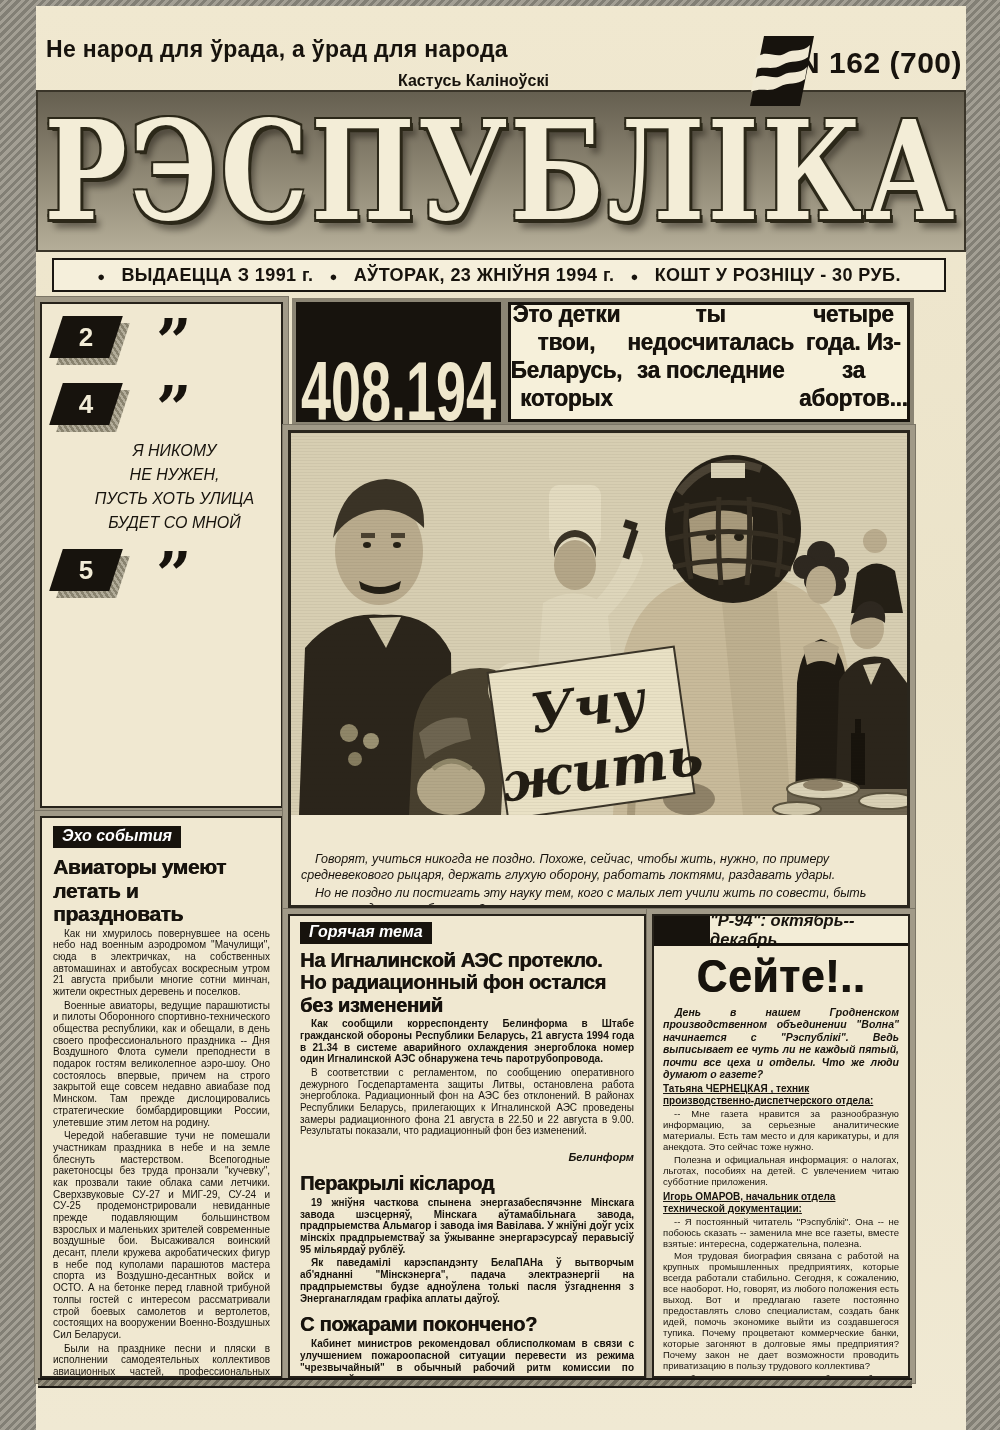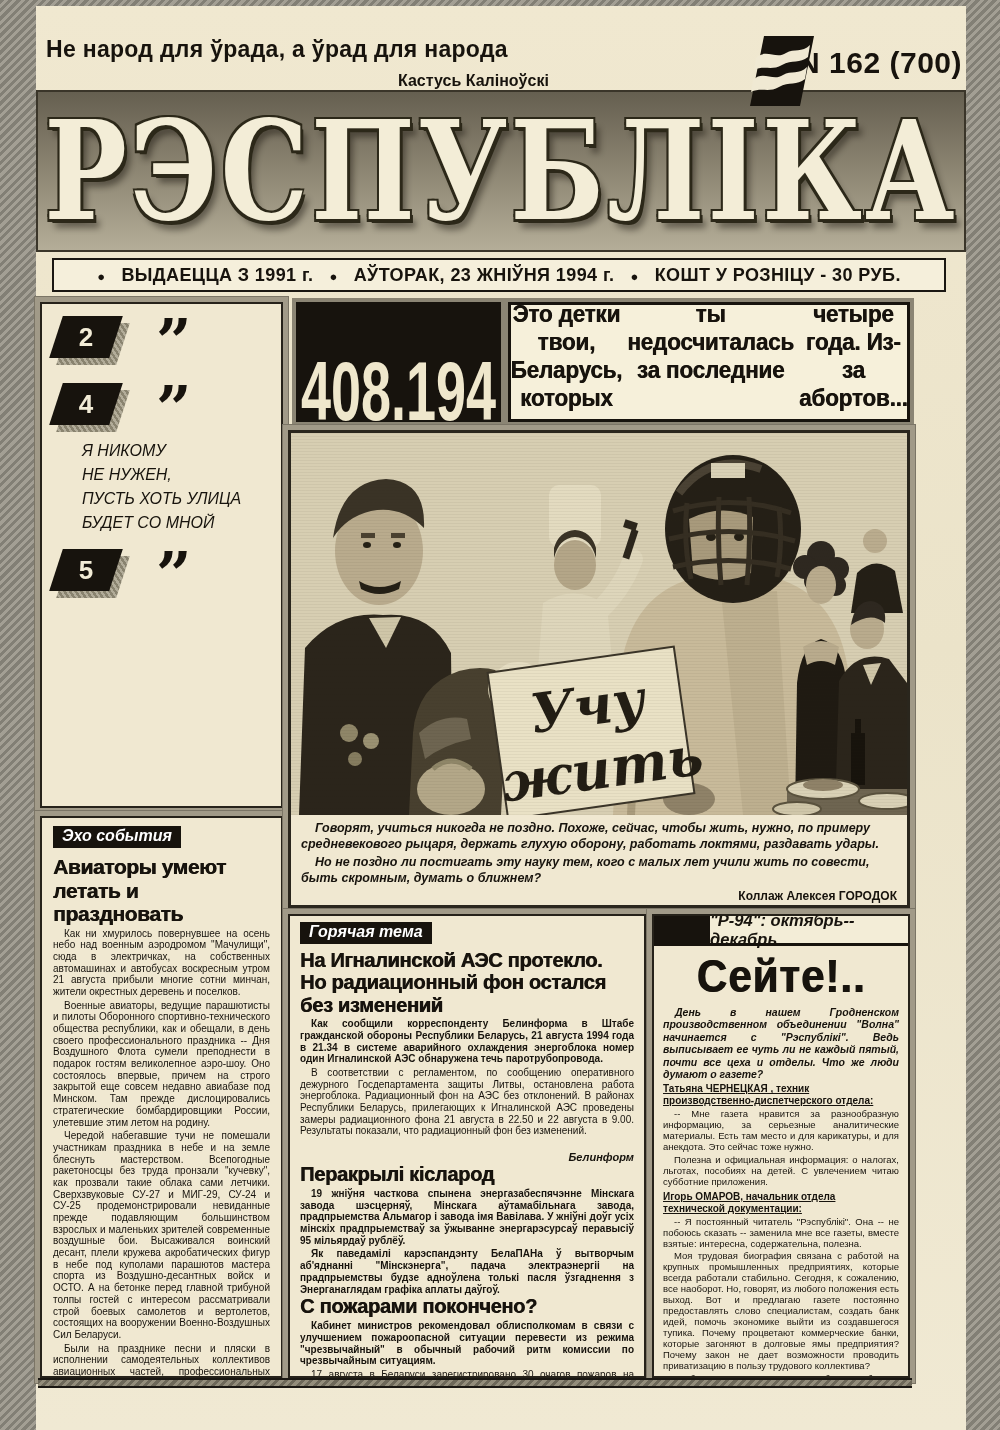--- a/index.html
+++ b/index.html
@@ -55,21 +55,21 @@
     position:absolute; left:7px; top:7px; width:60px; height:42px; transform:skewX(-18deg);
     background:repeating-linear-gradient(45deg,#89836f 0 2px,#b2ac99 2px 4px);
   }
   .q-badge {
     position:absolute; left:0; top:0; width:60px; height:42px; transform:skewX(-18deg);
     background:#17130d; color:#f2ecd6; display:flex; align-items:center; justify-content:center;
   }
   .q-badge span { transform:skewX(18deg); font-size:26px; font-weight:bold; }
   .q-mark { font-family:"DejaVu Serif", serif; font-size:62px; font-weight:bold; line-height:.85; margin-left:26px; }
   .q-text { font-weight:bold; font-size:13.5px; line-height:1.28; text-align:justify; padding-left:26px; margin-top:6px; }
-  .q-text-it { font-style:italic; font-size:16px; line-height:1.5; padding-left:26px; margin-top:4px; white-space:pre-line; }
+  .q-text-it { font-style:italic; font-size:16px; line-height:1.5; padding-left:26px; margin-top:4px; white-space:pre-line;text-align:center; }
   .mt16 { margin-top:14px; }
   
   .echo-box { left:4px; top:810px; width:243px; height:562px; padding:8px 11px 6px; overflow:hidden; }
   .label-black {
     display:inline-block; background:#17130d; color:#ffffff;
     font-style:italic; font-weight:bold; font-size:16px; padding:1px 9px 3px;
   }
   .echo-h { font-size:21px; font-weight:bold; line-height:1.12; margin:7px 0 2px; letter-spacing:-.4px; text-shadow:.6px 0 #17130d; }
   .smalltext { font-size:10px; line-height:1.17; text-align:justify; }
   p.smalltext { margin:2px 0 0; text-indent:11px; }
@@ -93,27 +93,27 @@
   }
   .feature-head .l { font-size:22.5px; font-weight:bold; letter-spacing:-.2px; transform:scaleY(1.08); text-shadow:.5px 0 #17130d; }
   
   .photo-box { left:252px; top:424px; width:622px; height:478px; border:3px solid #2a261d; overflow:hidden; }
   .collage-wrap { position:relative; width:100%; height:382px; background:#dcd3b7; }
   .collage-wrap svg { display:block; width:100%; height:100%; }
   .halftone {
     position:absolute; inset:0; pointer-events:none;
     background:repeating-linear-gradient(0deg,rgba(40,32,20,.05) 0 1px,transparent 1px 3px);
   }
-  .caption { padding:5px 10px 14px; font-weight:bold; font-style:italic; font-size:12.5px; line-height:1.3; }
+  .caption { padding:5px 10px 14px; font-weight:normal; font-style:italic; font-size:12.5px; line-height:1.3;margin-top:31px; }
   .caption p { margin:0 0 1px; text-indent:14px; }
   .caption .credit { text-align:right; font-style:normal; font-size:12px; margin-top:3px; }
   
   .hot-box { left:252px; top:908px; width:358px; height:464px; padding:6px 10px; overflow:hidden; }
   .hot-h1 { margin-top:5px; font-size:20px; font-weight:bold; line-height:1.12; letter-spacing:-.3px; text-shadow:.6px 0 #17130d; }
-  .hot-h2 { font-size:20px; font-weight:bold; letter-spacing:-.3px; text-shadow:.6px 0 #17130d; }
+  .hot-h2 { font-size:20px; font-weight:bold; margin-top:9px; letter-spacing:-.3px; text-shadow:.6px 0 #17130d; }
   .lead { font-weight:bold; }
   
   .r94-box { left:616px; top:908px; width:258px; height:464px; padding:0; overflow:hidden; }
   .r94-header { display:flex; height:30px; border-bottom:3px solid #17130d; }
   .r94-header-black { width:56px; background:#17130d; }
   .r94-header-text { flex:1; display:flex; align-items:center; justify-content:center; font-style:italic; font-weight:bold; font-size:16.5px; background:#f3edd7; }
   .r94-title { text-align:center; font-size:42px; font-weight:bold; letter-spacing:1px; margin:6px 0 2px; transform:scaleY(1.12); text-shadow:1px 0 #17130d; }
   .r94-body { padding:2px 9px 6px; }
   .r94-lead { font-style:italic; font-weight:bold; font-size:10.5px; line-height:1.18; text-align:justify; text-indent:12px; margin:2px 0 3px; }
   .spk { font-weight:bold; text-decoration:underline; font-size:10px; line-height:1.2; margin-top:3px; }

